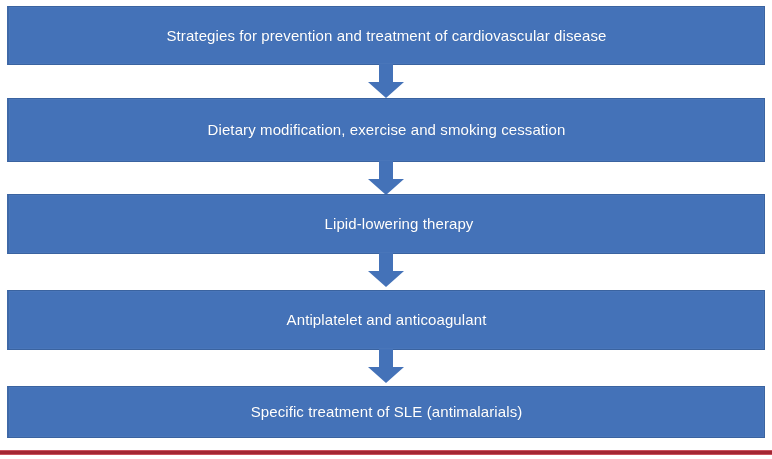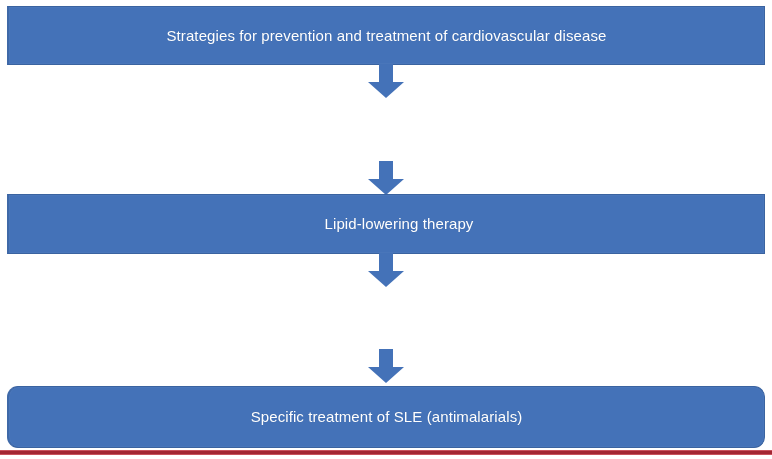--- a/index.html
+++ b/index.html
@@ -69,43 +69,49 @@
   <div class="flow-box" style="top:6px;height:59px;">
     <span class="flow-box-label">Strategies for prevention and treatment of cardiovascular disease</span>
   </div>
 
   <div class="flow-arrow" style="top:64px;left:368px;">
     <svg viewBox="0 0 36 34" xmlns="http://www.w3.org/2000/svg" aria-hidden="true">
       <polygon points="11,0 25,0 25,18 36,18 18,34 0,18 11,18" fill="#4472b8"></polygon>
     </svg>
   </div>
 
+  <div class="flow-box" style="top:98px;height:64px;">
+    <span class="flow-box-label">Dietary modification, exercise and smoking cessation</span>
+  </div>
 
   <div class="flow-arrow" style="top:161px;left:368px;">
     <svg viewBox="0 0 36 34" xmlns="http://www.w3.org/2000/svg" aria-hidden="true">
       <polygon points="11,0 25,0 25,18 36,18 18,34 0,18 11,18" fill="#4472b8"></polygon>
     </svg>
   </div>
 
   <div class="flow-box" style="top:194px;height:60px;padding-left:25px;">
     <span class="flow-box-label">Lipid-lowering therapy</span>
   </div>
 
   <div class="flow-arrow" style="top:253px;left:368px;">
     <svg viewBox="0 0 36 34" xmlns="http://www.w3.org/2000/svg" aria-hidden="true">
       <polygon points="11,0 25,0 25,18 36,18 18,34 0,18 11,18" fill="#4472b8"></polygon>
     </svg>
   </div>
 
+  <div class="flow-box" style="top:290px;height:60px;">
+    <span class="flow-box-label">Antiplatelet and anticoagulant</span>
+  </div>
 
   <div class="flow-arrow" style="top:349px;left:368px;">
     <svg viewBox="0 0 36 34" xmlns="http://www.w3.org/2000/svg" aria-hidden="true">
       <polygon points="11,0 25,0 25,18 36,18 18,34 0,18 11,18" fill="#4472b8"></polygon>
     </svg>
   </div>
 
-  <div class="flow-box" style="top:386px;height:62px;border-radius:11px;">
+  <div class="flow-box" style="top:386px;height:52px;">
     <span class="flow-box-label">Specific treatment of SLE (antimalarials)</span>
   </div>
 
   <div class="bottom-rule" style="top:450px;"></div>
 
 </div>
 
 </body></html>

